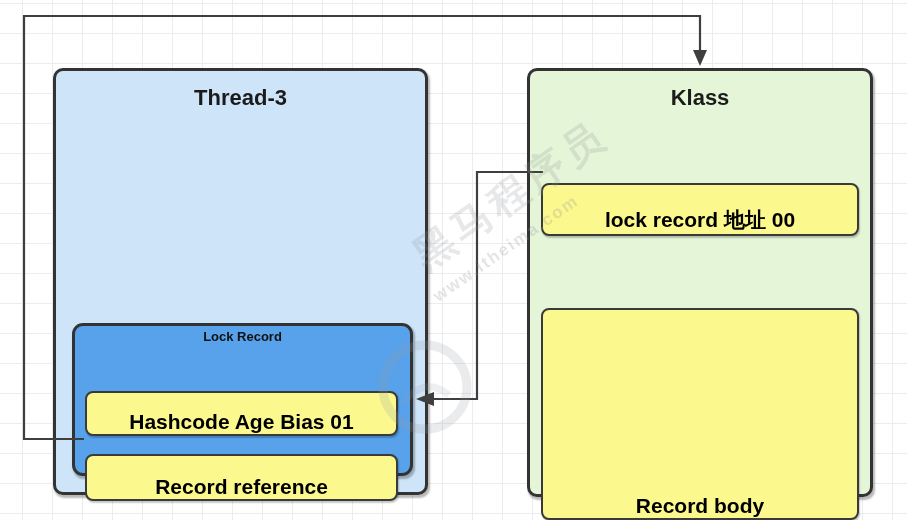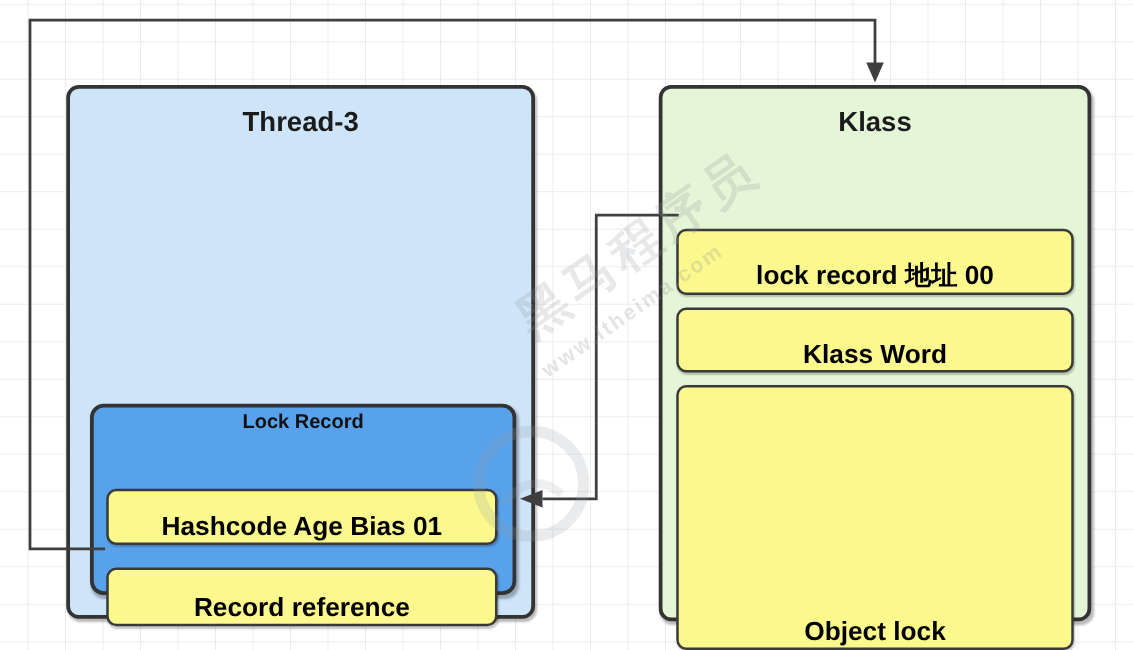--- a/index.html
+++ b/index.html
@@ -38,21 +38,21 @@
   }
   .box-lockrecord{
     left:72px;top:323px;width:341px;height:153px;
     background:#57a2eb;
     border-width:3px;
     border-radius:11px;
   }
   .lr-title{
     position:absolute;left:0;right:0;top:3px;
     text-align:center;
-    font-size:16px;font-weight:bold;color:#111;
+    font-size:13px;font-weight:bold;color:#111;
   }
   .cell{
     position:absolute;
     box-sizing:border-box;
     background:#fbf88e;
     border:2.5px solid #3a3a3a;
     border-radius:8px;
     box-shadow:1px 1.5px 1.5px rgba(0,0,0,0.22);
     display:flex;align-items:flex-end;justify-content:center;
     font-size:21px;font-weight:bold;color:#000000;
@@ -105,25 +105,22 @@
   <div class="cell cell-objref">
     <span>Record reference</span>
   </div>
 
   <div class="node box-object">
     <div class="box-title">Klass</div>
   </div>
   <div class="cell cell-lockaddr">
     <span>lock record 地址 00</span>
   </div>
-  <div class="cell cell-klass">
-    <span>Klass Word</span>
-  </div>
   <div class="cell cell-objbody">
-    <span>Object lock</span>
+    <span>Record body</span>
   </div>
 
   <div class="watermark">
     <svg class="wm-logo" width="104" height="104" viewBox="0 0 104 104">
       <circle cx="52" cy="52" r="42" fill="none" stroke="rgba(150,155,160,0.20)" stroke-width="9"></circle>
       <path d="M 30 68 Q 52 40 76 60" fill="none" stroke="rgba(150,155,160,0.16)" stroke-width="7"></path>
     </svg>
     <div class="wm-rotor">
       <div class="wm-main">黑马程序员</div>
       <div class="wm-url">www.itheima.com</div>

